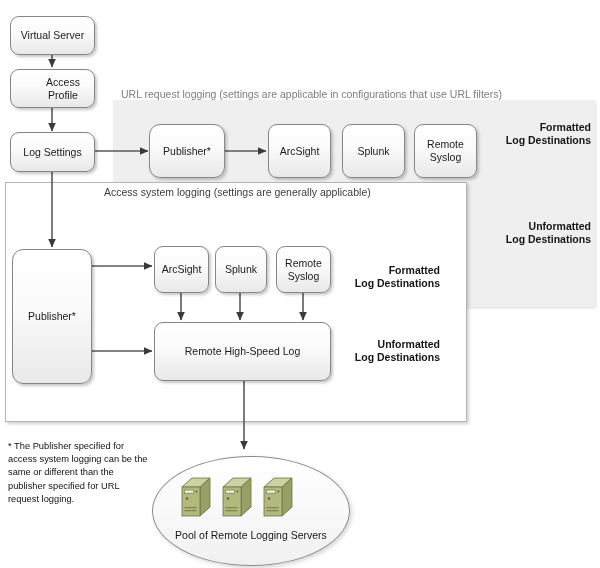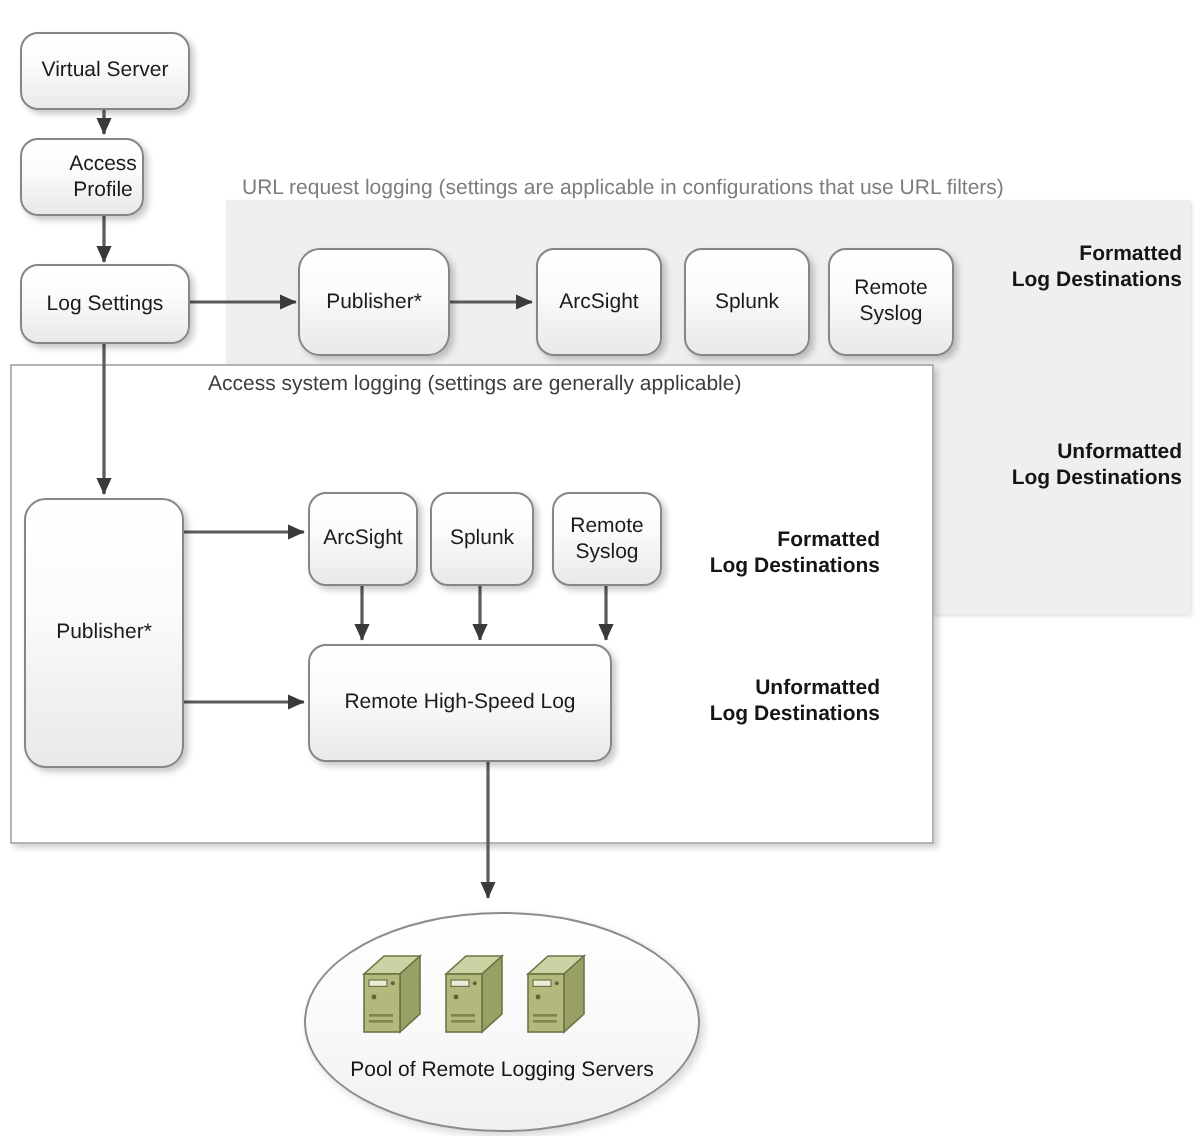--- a/index.html
+++ b/index.html
@@ -151,21 +151,21 @@
       <path d="M303,293 L303,320"></path>
 
       <path d="M244,381 L244,449"></path>
     </g>
   </svg>
 
   <div class="node" style="left:10px; top:16px; width:85px; height:39px;">
     <span>Virtual Server</span>
   </div>
 
-  <div class="node" style="left:10px; top:69px; width:62px; height:39px;padding-left:24px;">
+  <div class="node" style="left:10px; top:69px; width:85px; height:39px;padding-left:24px;">
     <span>Access Profile</span>
   </div>
 
   <div class="node" style="left:10px; top:132px; width:85px; height:40px;">
     <span>Log Settings</span>
   </div>
 
   <div class="section-head" style="left:121px; top:88px;">URL request logging  (settings are applicable in configurations that use URL filters)</div>
 
   <div class="node tall" style="left:149px; top:124px; width:76px; height:54px;">
@@ -207,34 +207,35 @@
 
   <div class="node" style="left:215px; top:246px; width:52px; height:47px;">
     <span>Splunk</span>
   </div>
 
   <div class="node" style="left:276px; top:246px; width:55px; height:47px;">
     <span style="white-space:pre-line;">Remote
 Syslog</span>
   </div>
 
-  <div class="node" style="left:154px; top:322px; width:152px; height:59px;">
+  <div class="node" style="left:154px; top:322px; width:177px; height:59px;">
     <span>Remote High-Speed Log</span>
   </div>
 
   <div class="label bold" style="left:340px; top:264px; width:100px;">
     <div>Formatted</div>
     <div>Log Destinations</div>
   </div>
 
   <div class="label bold" style="left:340px; top:338px; width:100px;">
     <div>Unformatted</div>
     <div>Log Destinations</div>
   </div>
 
+  <div class="footnote" style="left:8px; top:440px;">* The Publisher specified for access system logging can be the same or different than the publisher specified for URL request logging.</div>
 
   <div class="pool-ellipse" style="left:152px; top:456px; width:198px; height:110px;">
 
     <div class="server-row" style="left:27px; top:19px;">
 
       <svg class="server-icon" width="32" height="42" viewBox="0 0 32 42" xmlns="http://www.w3.org/2000/svg">
         <polygon points="2,11 12,2 30,2 30,31 20,40 2,40" fill="#8e955c"></polygon>
         <polygon points="2,11 12,2 30,2 20,11" fill="#cdd2a4" stroke="#6e7445" stroke-width="0.8"></polygon>
         <polygon points="20,11 30,2 30,31 20,40" fill="#98a066" stroke="#6e7445" stroke-width="0.8"></polygon>
         <rect x="2" y="11" width="18" height="29" fill="#b3b97d" stroke="#6e7445" stroke-width="0.8"></rect>

